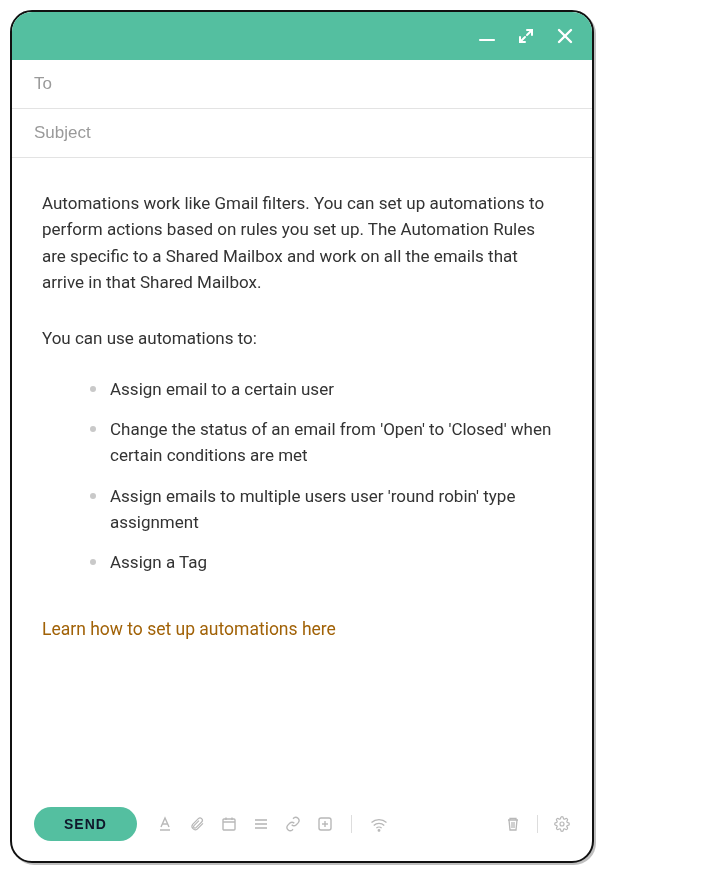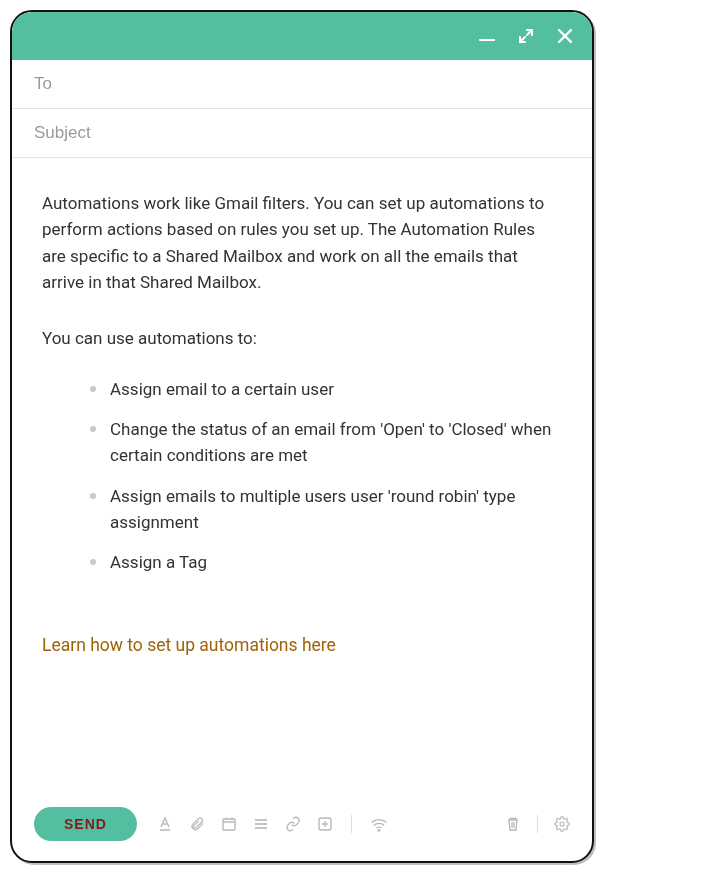--- a/index.html
+++ b/index.html
@@ -49,21 +49,21 @@
     font-size: 17px;
     line-height: 1.55;
     color: #333;
     overflow: auto;
   }
   .body-area p { margin-bottom: 30px; }
   .body-area .lead { margin-bottom: 24px; }
   .body-area ul {
     list-style: none;
     padding: 0 10px 0 48px;
-    margin-bottom: 56px;
+    margin-bottom: 40px;
   }
   .body-area li {
     position: relative;
     padding-left: 20px;
     margin-bottom: 14px;
     max-width: 470px;
   }
   .body-area li::before {
     content: "";
     position: absolute;
@@ -80,21 +80,21 @@
     font-size: 17.5px;
   }
   .footer {
     display: flex;
     align-items: center;
     padding: 14px 22px 20px 22px;
     gap: 20px;
   }
   .send-btn {
     background: #54bfa0;
-    color: #7f1d1d;
+    color: #0f172a;
     border: none;
     border-radius: 22px;
     padding: 9px 30px;
     font-size: 14px;
     font-weight: 600;
     letter-spacing: 1px;
     cursor: pointer;
   }
   .toolbar {
     display: flex;

